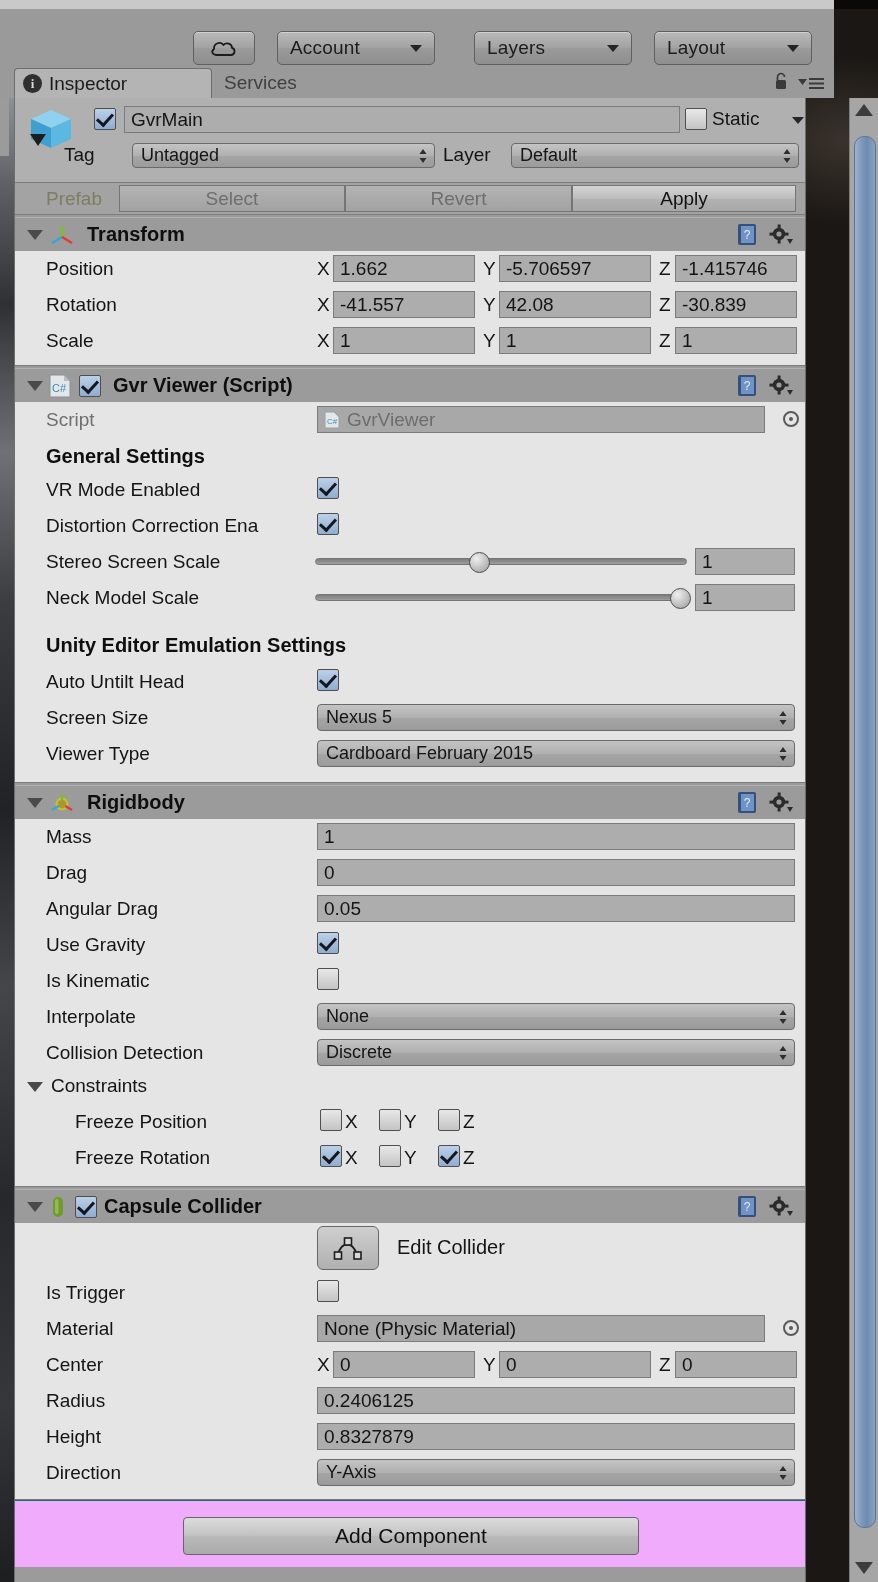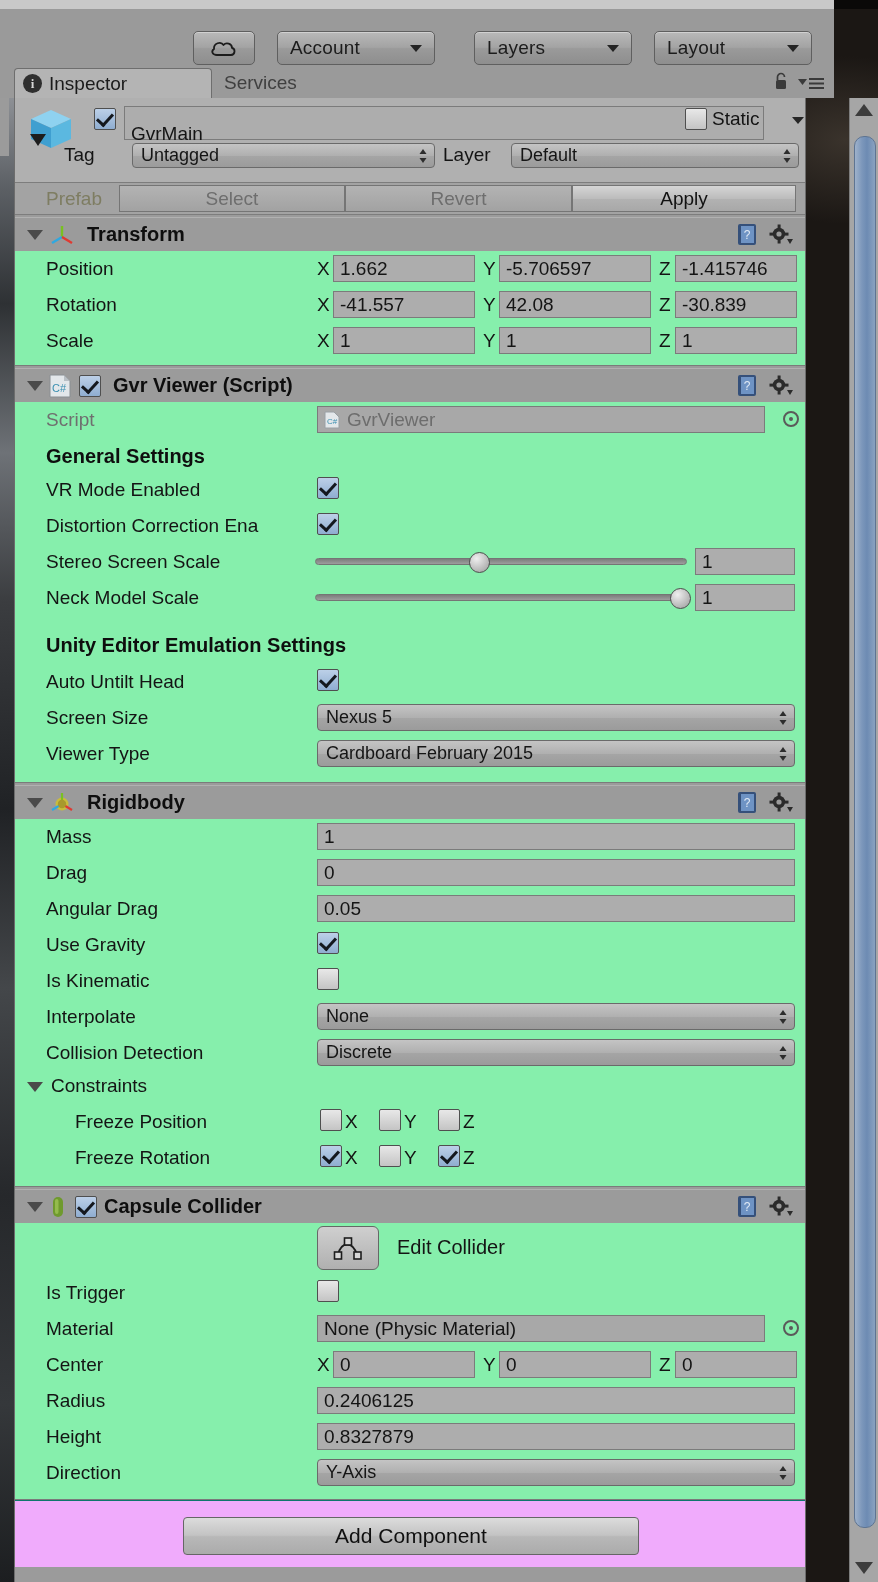--- a/index.html
+++ b/index.html
@@ -57,23 +57,23 @@
 
   
   .gohdr{position:relative;height:84px;background:#b0b0b0;border-bottom:1px solid #7d7d7d;}
   .cube{position:absolute;left:10px;top:8px;width:52px;height:48px;}
   .ckbox{width:22px;height:22px;border:1px solid #4f4f4f;border-radius:2px;box-sizing:border-box;
     background:linear-gradient(180deg,#e8e8e8,#c4c4c4);display:inline-block;position:relative;}
   .ckbox.on{background:linear-gradient(180deg,#bcd0e8,#8fadd0);}
   .ckbox.on:after{content:"";position:absolute;left:5px;top:1px;width:7px;height:13px;
     border:solid #14181e;border-width:0 3px 3px 0;transform:rotate(42deg);}
   .name-cb{position:absolute;left:79px;top:10px;}
-  .name-field{position:absolute;left:109px;top:8px;width:640px;height:27px;
+  .name-field{position:absolute;left:109px;top:8px;width:556px;height:27px;
     background:#adadad;border:1px solid #7b7b7b;box-sizing:border-box;
-    font-size:19px;color:#141414;padding:16px 6px;}
+    font-size:19px;color:#141414;padding:2px 6px;}
   .static-cb{position:absolute;left:670px;top:10px;}
   .static-lbl{position:absolute;left:697px;top:10px;font-size:19px;color:#141414;}
   .static-caret{position:absolute;left:777px;top:19px;width:0;height:0;
     border-left:6px solid transparent;border-right:6px solid transparent;border-top:7px solid #262626;}
   .taglbl{position:absolute;left:49px;top:46px;font-size:19px;color:#141414;}
   .laylbl{position:absolute;left:428px;top:46px;font-size:19px;color:#141414;}
   .popup{background:linear-gradient(180deg,#c4c4c4 0%,#b0b0b0 50%,#a5a5a5 52%,#9b9b9b 100%);
     border:1px solid #6a6a6a;border-radius:4px;box-sizing:border-box;position:relative;
     font-size:18px;color:#151515;display:flex;align-items:center;padding-left:8px;}
   .popup .updown{position:absolute;right:7px;top:50%;margin-top:-8px;width:8px;height:16px;}
@@ -85,21 +85,21 @@
   .prefab-lbl{position:absolute;left:31px;top:5px;font-size:19px;color:#7e7d62;}
   .pfbtn{position:absolute;top:2px;height:27px;box-sizing:border-box;
     border:1px solid #757575;display:flex;align-items:center;justify-content:center;
     font-size:19px;}
   .pf-select{left:104px;width:226px;background:linear-gradient(180deg,#b3b3b3,#a2a2a2);color:#6e6e6e;}
   .pf-revert{left:330px;width:227px;background:linear-gradient(180deg,#b3b3b3,#a2a2a2);color:#6e6e6e;}
   .pf-apply{left:557px;width:224px;
     background:linear-gradient(180deg,#d5d5d5,#bcbcbc 50%,#b2b2b2 52%,#a8a8a8);color:#121212;}
 
   
-  .comp{position:relative;background:#86efac;border-bottom:1px solid #7b7b7b;
+  .comp{position:relative;background:#e5e5e5;border-bottom:1px solid #7b7b7b;
     border-top:1px solid #b1b1b1;margin-top:2px;}
   .comp-hdr{position:relative;height:33px;display:flex;align-items:center;
     background:#9b9b9b;}
   .foldout{width:0;height:0;border-left:8px solid transparent;border-right:8px solid transparent;
     border-top:10px solid #4a4a4a;margin-left:12px;margin-right:6px;}
   .comp-title{font-size:20px;font-weight:bold;color:#0e0e0e;}
   .help-ico{position:absolute;right:46px;top:5px;width:23px;height:23px;}
   .gear-ico{position:absolute;right:12px;top:6px;width:24px;height:22px;}
 
   .row{position:relative;height:36px;}

